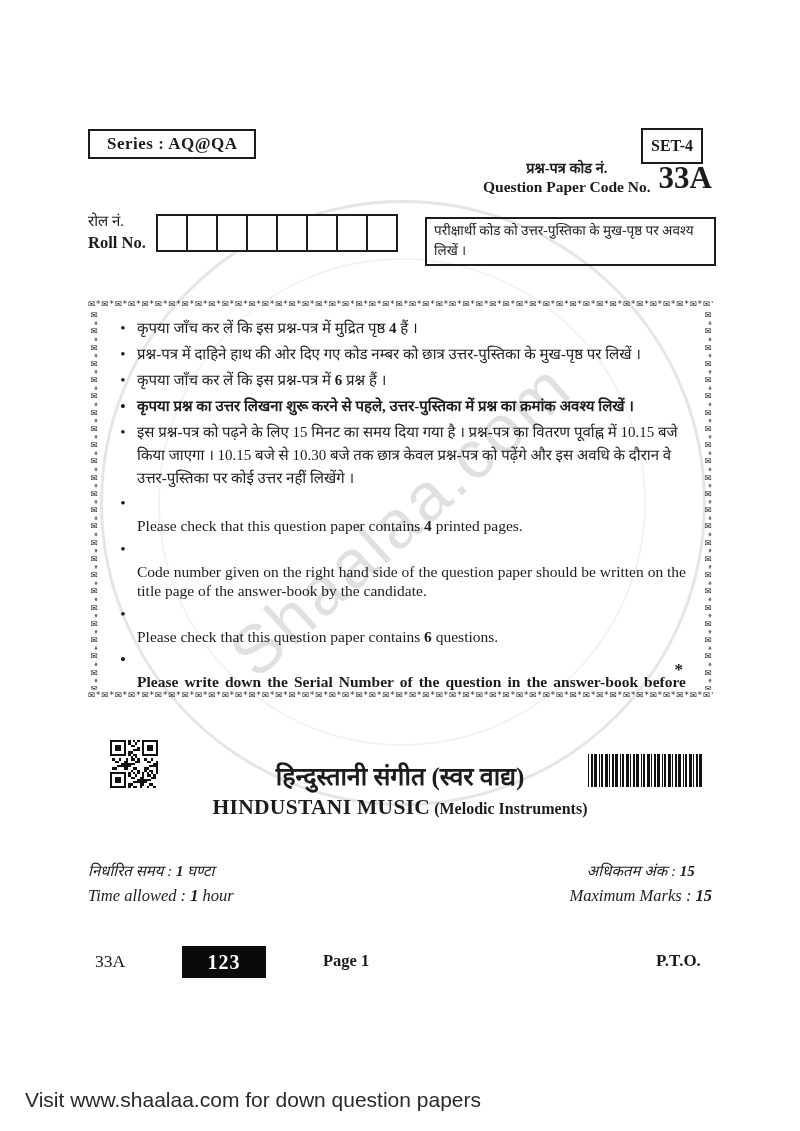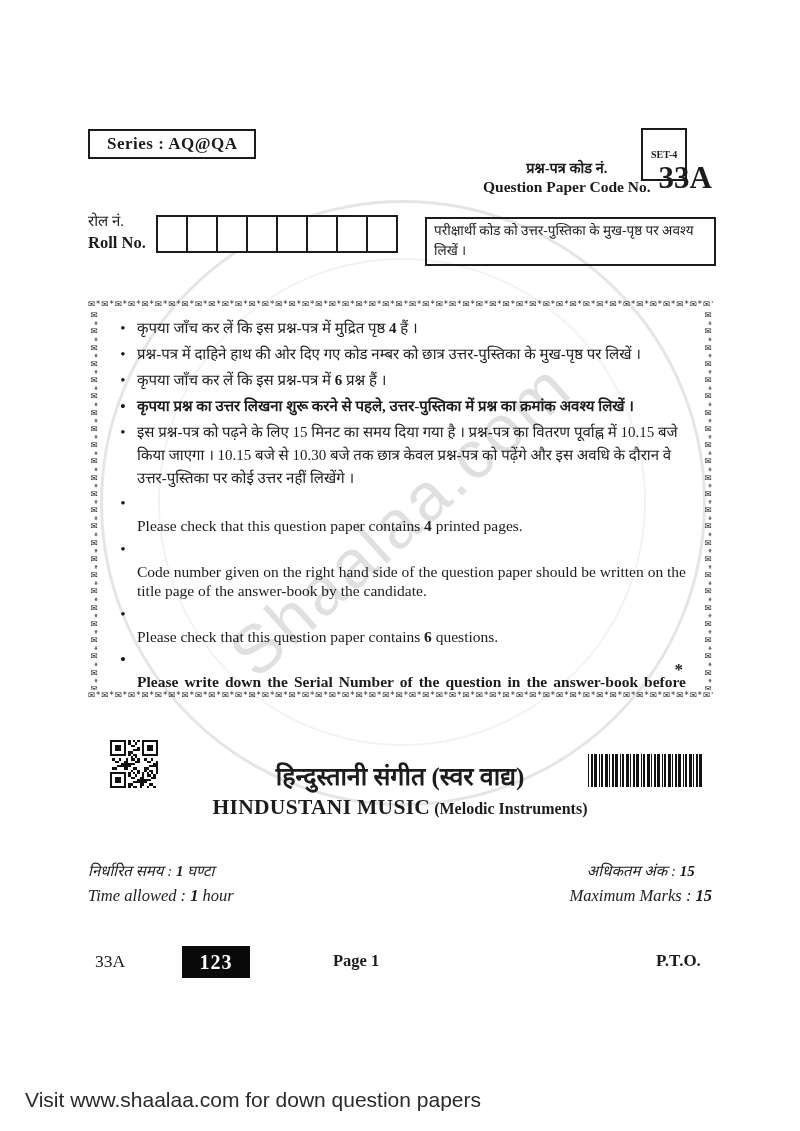--- a/index.html
+++ b/index.html
@@ -10,31 +10,31 @@
     background:#ffffff;
     font-family:"Liberation Serif", serif;
     color:#1c1c1c;
     overflow:hidden;
   }
   .abs{position:absolute;}
   .box{border:2px solid #1c1c1c;}
 
   
   .series-box{left:88px;top:129px;padding:3px 17px;font-size:17px;font-weight:bold;letter-spacing:.5px;}
-  .set-box{left:641px;top:128px;padding:19px 8px;font-size:10px;font-weight:bold;}
+  .set-box{left:641px;top:128px;padding:7px 8px;font-size:16px;font-weight:bold;}
 
   
   .code-header{right:88px;top:159px;display:flex;align-items:center;gap:8px;}
   .code-header .labels{text-align:center;line-height:1.25;}
   .code-label-hi{font-size:14.5px;font-weight:bold;}
   .code-label-en{font-size:15.5px;font-weight:bold;}
   .code-value{font-size:31px;font-weight:bold;line-height:1;}
 
   
-  .roll-row{left:88px;top:211px;display:flex;gap:10px;align-items:flex-end;}
+  .roll-row{left:88px;top:211px;display:flex;gap:10px;align-items:center;}
   .roll-labels{line-height:1.3;padding-top:1px;}
   .roll-hi{font-size:15px;}
   .roll-en{font-size:16.5px;font-weight:bold;}
   .roll-boxes{display:flex;margin-top:2px;}
   .roll-cell{width:28px;height:34px;border:2px solid #1c1c1c;margin-left:-2px;background:#fff;}
   .roll-cell:first-child{margin-left:0;}
 
   
   .notice-box{left:425px;top:217px;width:273px;padding:2px 7px 4px;}
   .notice-hi{font-size:13.5px;line-height:1.45;}
@@ -78,24 +78,24 @@
   
   .meta-row{left:88px;right:88px;top:860px;display:flex;justify-content:space-between;font-style:italic;}
   .meta-col{line-height:1.55;}
   .meta-col.right{text-align:center;}
   .meta-hi{font-size:15px;}
   .meta-en{font-size:16.5px;}
 
   
   .footer{left:88px;right:88px;top:944px;height:40px;}
   .footer-code{position:absolute;left:7px;top:7px;font-size:17.5px;}
-  .footer-badge{position:absolute;left:94px;top:2px;width:68px;height:32px;
+  .footer-badge{position:absolute;left:94px;top:2px;width:84px;height:32px;
     background:#0a0a0a;color:#ffffff;font-size:20px;font-weight:bold;
     display:flex;align-items:center;justify-content:center;letter-spacing:1px;}
-  .footer-page{position:absolute;left:245px;top:7px;font-size:16.5px;font-weight:bold;}
+  .footer-page{position:absolute;left:235px;top:7px;font-size:16.5px;font-weight:bold;}
   .footer-pto{position:absolute;left:568px;top:7px;font-size:17px;font-weight:bold;}
 
   
   .site-note{left:25px;top:1088px;font-family:"Liberation Sans",sans-serif;font-size:21px;color:#2a2a2a;}
 </style>
 </head>
 <body>
 
 <div id="page">
 

